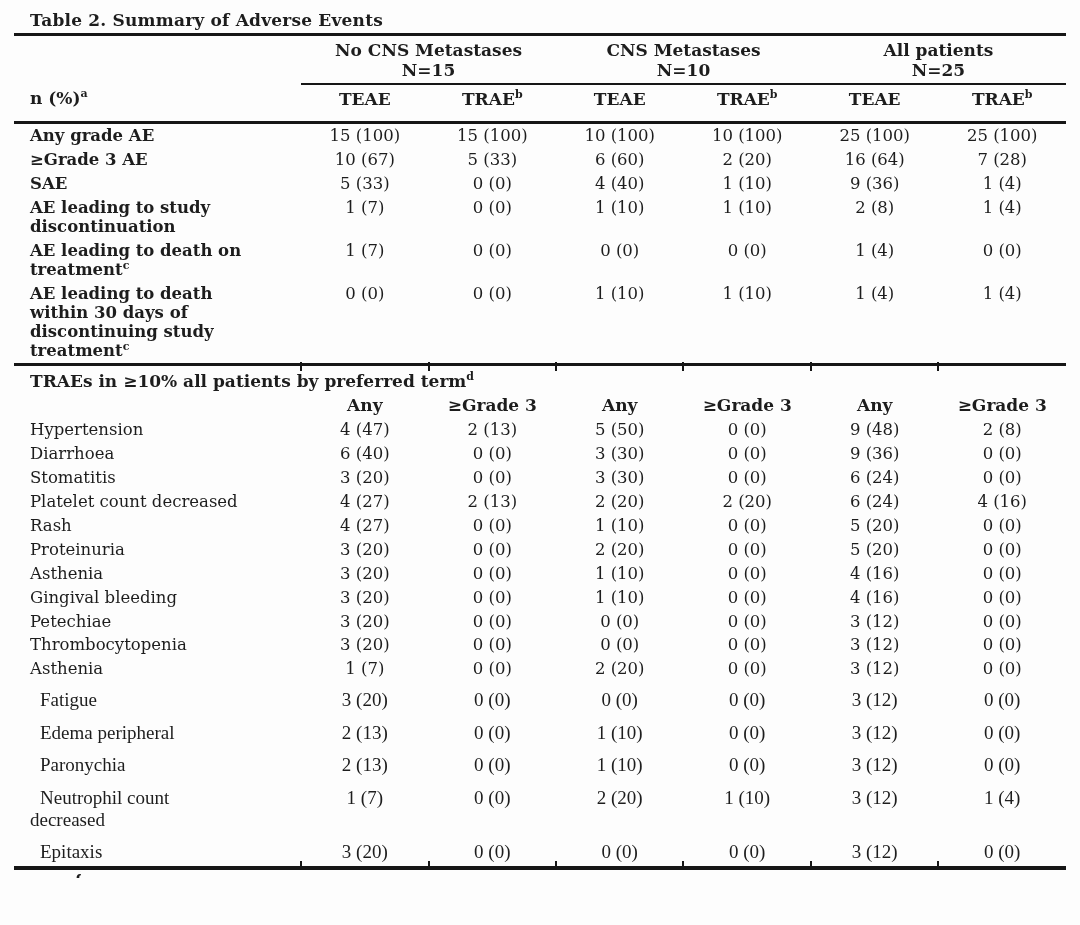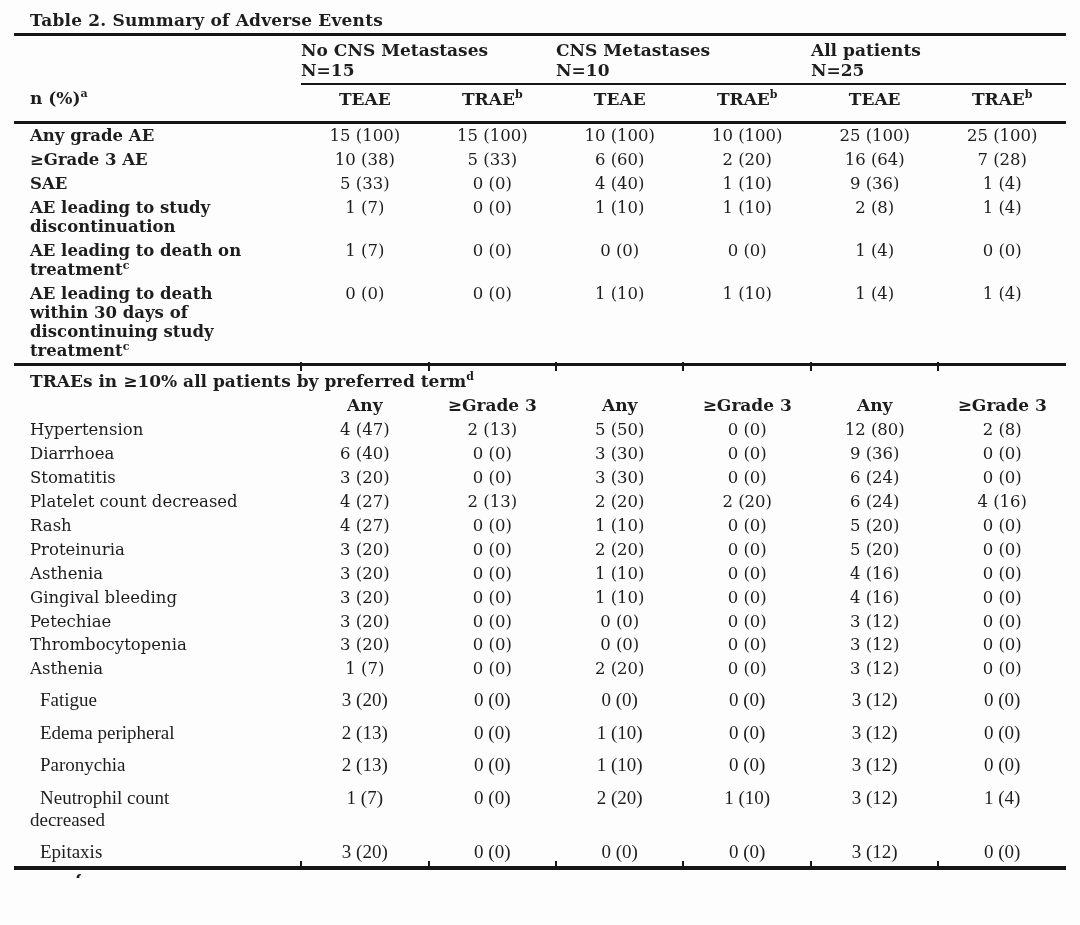--- a/index.html
+++ b/index.html
@@ -20,21 +20,21 @@
   table{
     border-collapse:collapse;table-layout:fixed;
     width:1052px;font-size:16.5px;color:#1d1d1d;
   }
   col.c-label{width:286px;}
   col.c-data{width:127px;}
   th,td{vertical-align:top;}
   sup{font-size:11px;line-height:0;}
   
   .group-row th{
-    font-weight:bold;text-align:left;font-size:17px;line-height:1.18;
+    font-weight:bold;text-align:center;font-size:17px;line-height:1.18;
     padding:4px 0 3px 0;border-bottom:2px solid #161616;
   }
   .group-row th.no-line{border-bottom:none;}
   
   .header-row th{
     font-weight:bold;text-align:center;font-size:17px;
     padding:4px 0 12px 0;border-bottom:3px solid #161616;
   }
   .header-row th.corner{text-align:left;padding-left:16px;}
   
@@ -124,21 +124,21 @@
         <td class="rowlabel"><span>Any grade AE</span><sup></sup></td>
         <td class="val">15 (100)</td>
         <td class="val">15 (100)</td>
         <td class="val">10 (100)</td>
         <td class="val">10 (100)</td>
         <td class="val">25 (100)</td>
         <td class="val">25 (100)</td>
       </tr>
       <tr>
         <td class="rowlabel"><span>≥Grade 3 AE</span><sup></sup></td>
-        <td class="val">10 (38)</td>
+        <td class="val">10 (67)</td>
         <td class="val">5 (33)</td>
         <td class="val">6 (60)</td>
         <td class="val">2 (20)</td>
         <td class="val">16 (64)</td>
         <td class="val">7 (28)</td>
       </tr>
       <tr>
         <td class="rowlabel"><span>SAE</span><sup></sup></td>
         <td class="val">5 (33)</td>
         <td class="val">0 (0)</td>
@@ -200,21 +200,21 @@
         <td>Any</td>
         <td>≥Grade 3</td>
       </tr>
 
       <tr>
         <td class="rowlabel">Hypertension</td>
         <td class="val">4 (47)</td>
         <td class="val">2 (13)</td>
         <td class="val">5 (50)</td>
         <td class="val">0 (0)</td>
-        <td class="val">12 (80)</td>
+        <td class="val">9 (48)</td>
         <td class="val">2 (8)</td>
       </tr>
       <tr>
         <td class="rowlabel">Diarrhoea</td>
         <td class="val">6 (40)</td>
         <td class="val">0 (0)</td>
         <td class="val">3 (30)</td>
         <td class="val">0 (0)</td>
         <td class="val">9 (36)</td>
         <td class="val">0 (0)</td>

